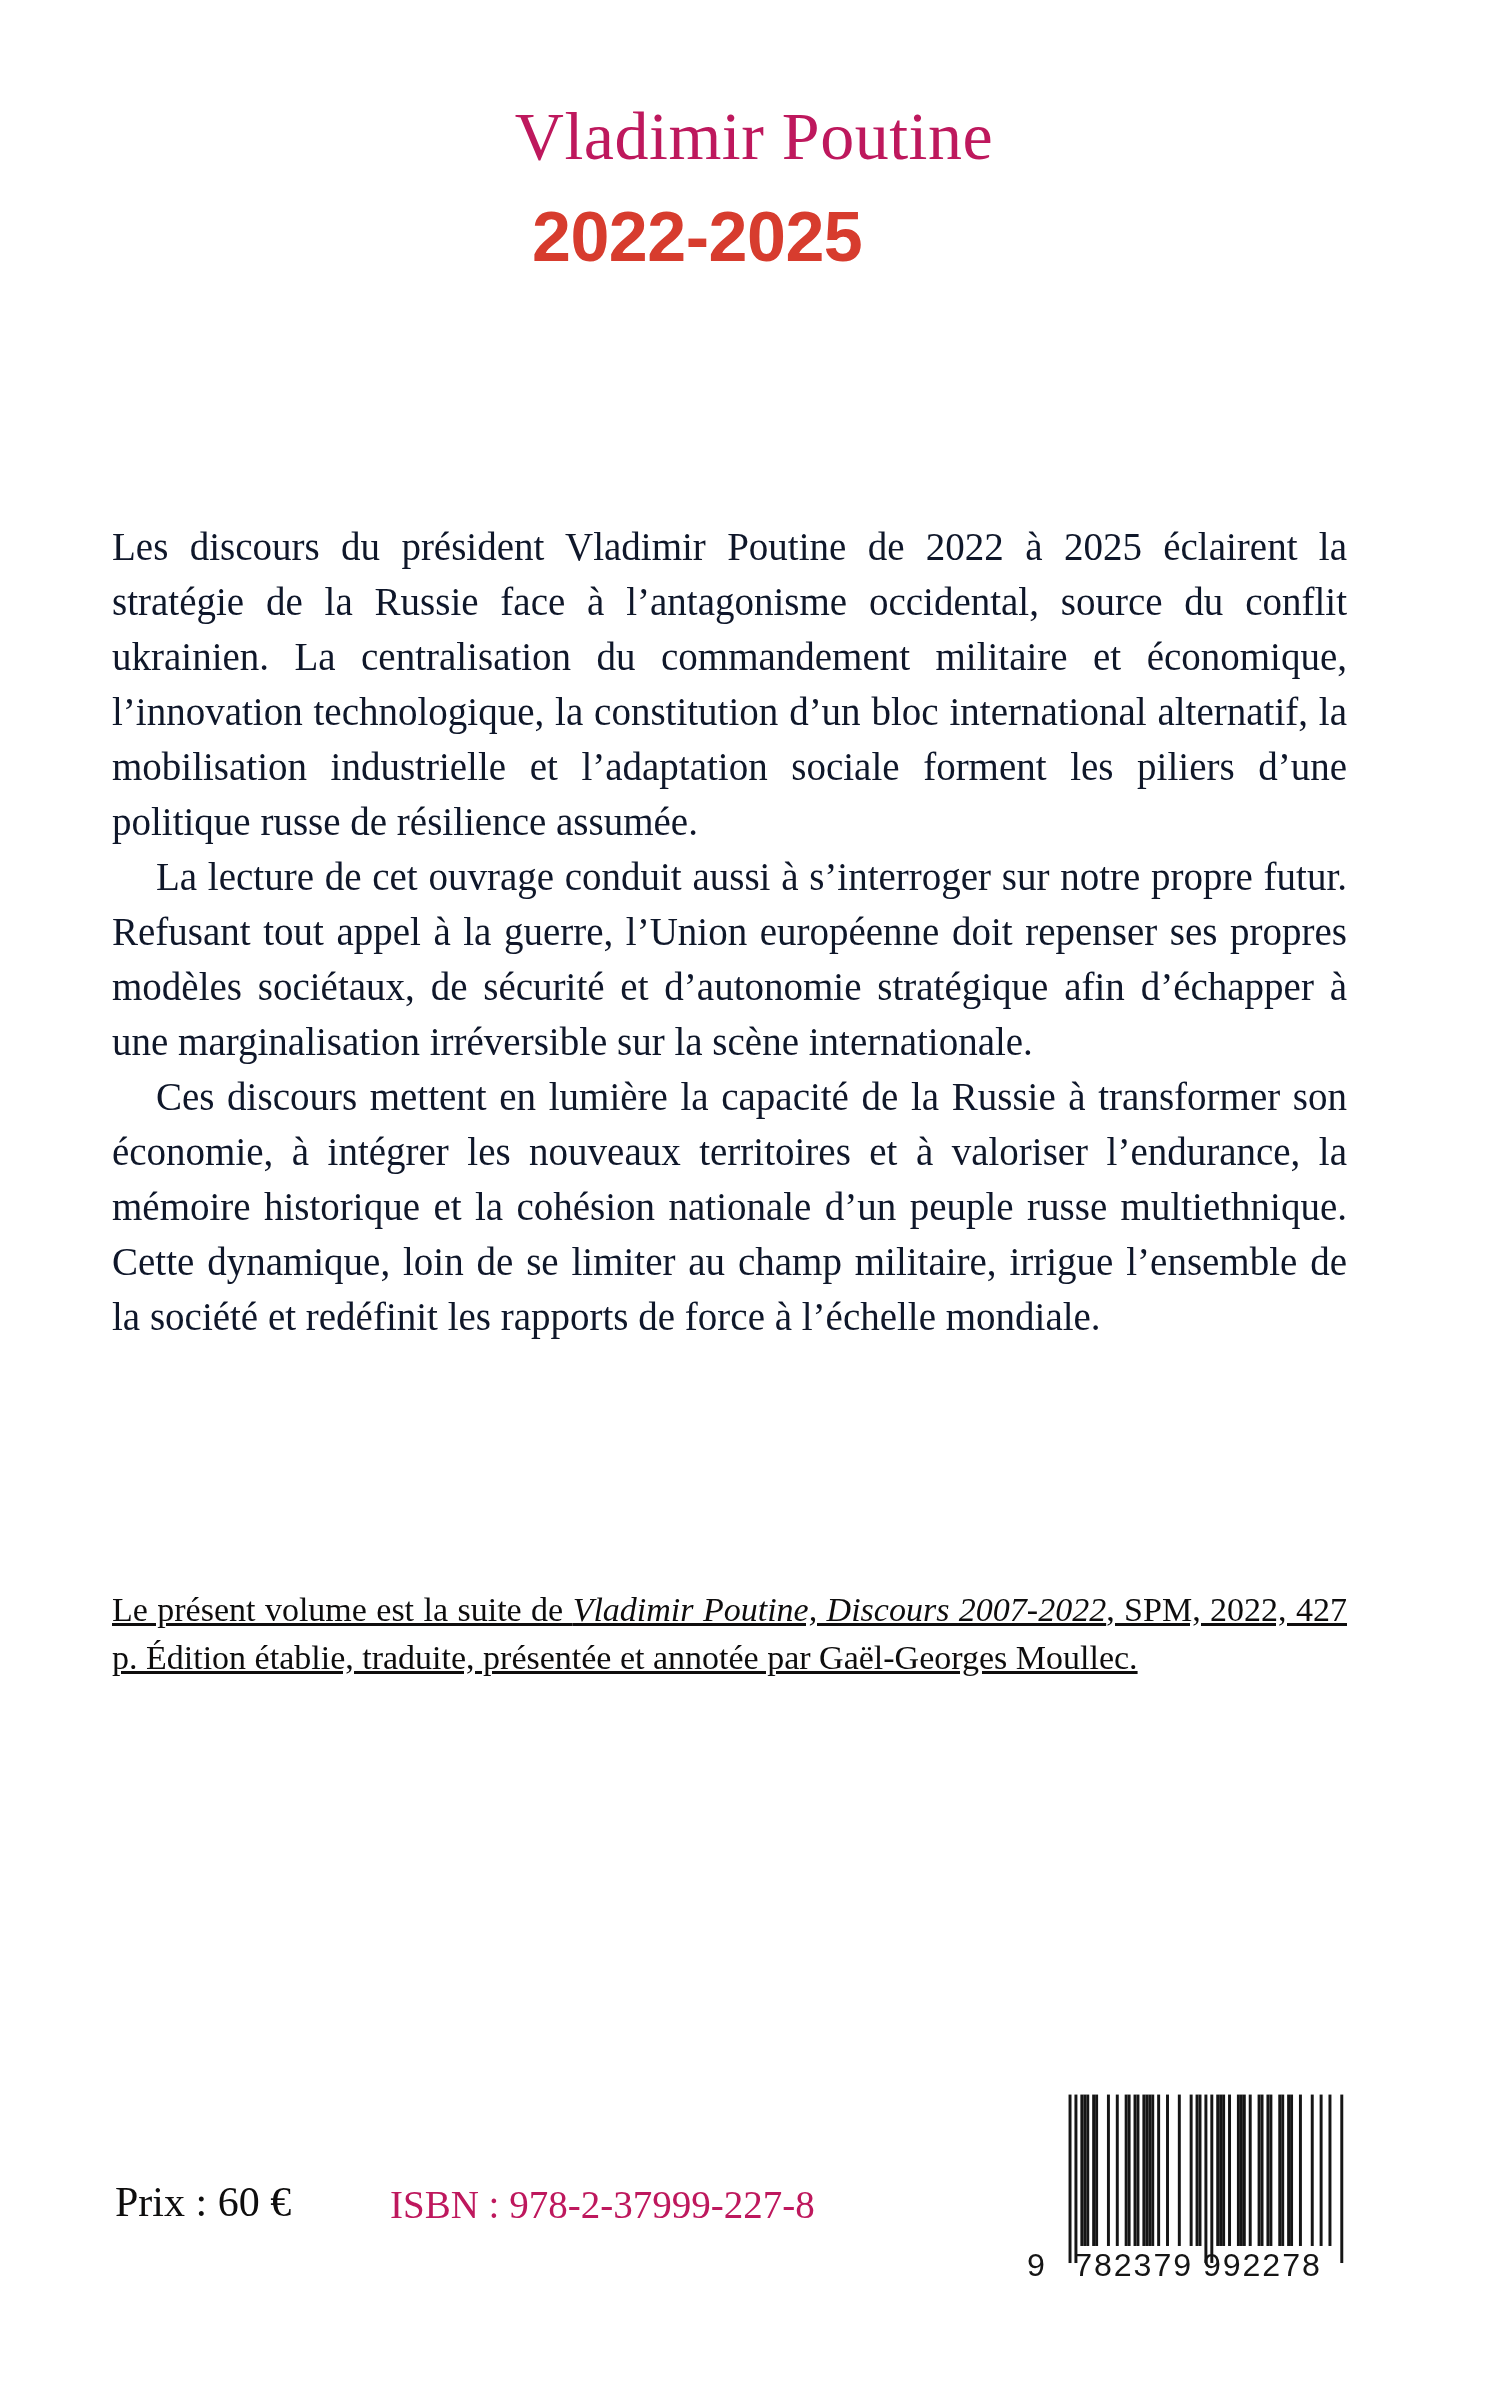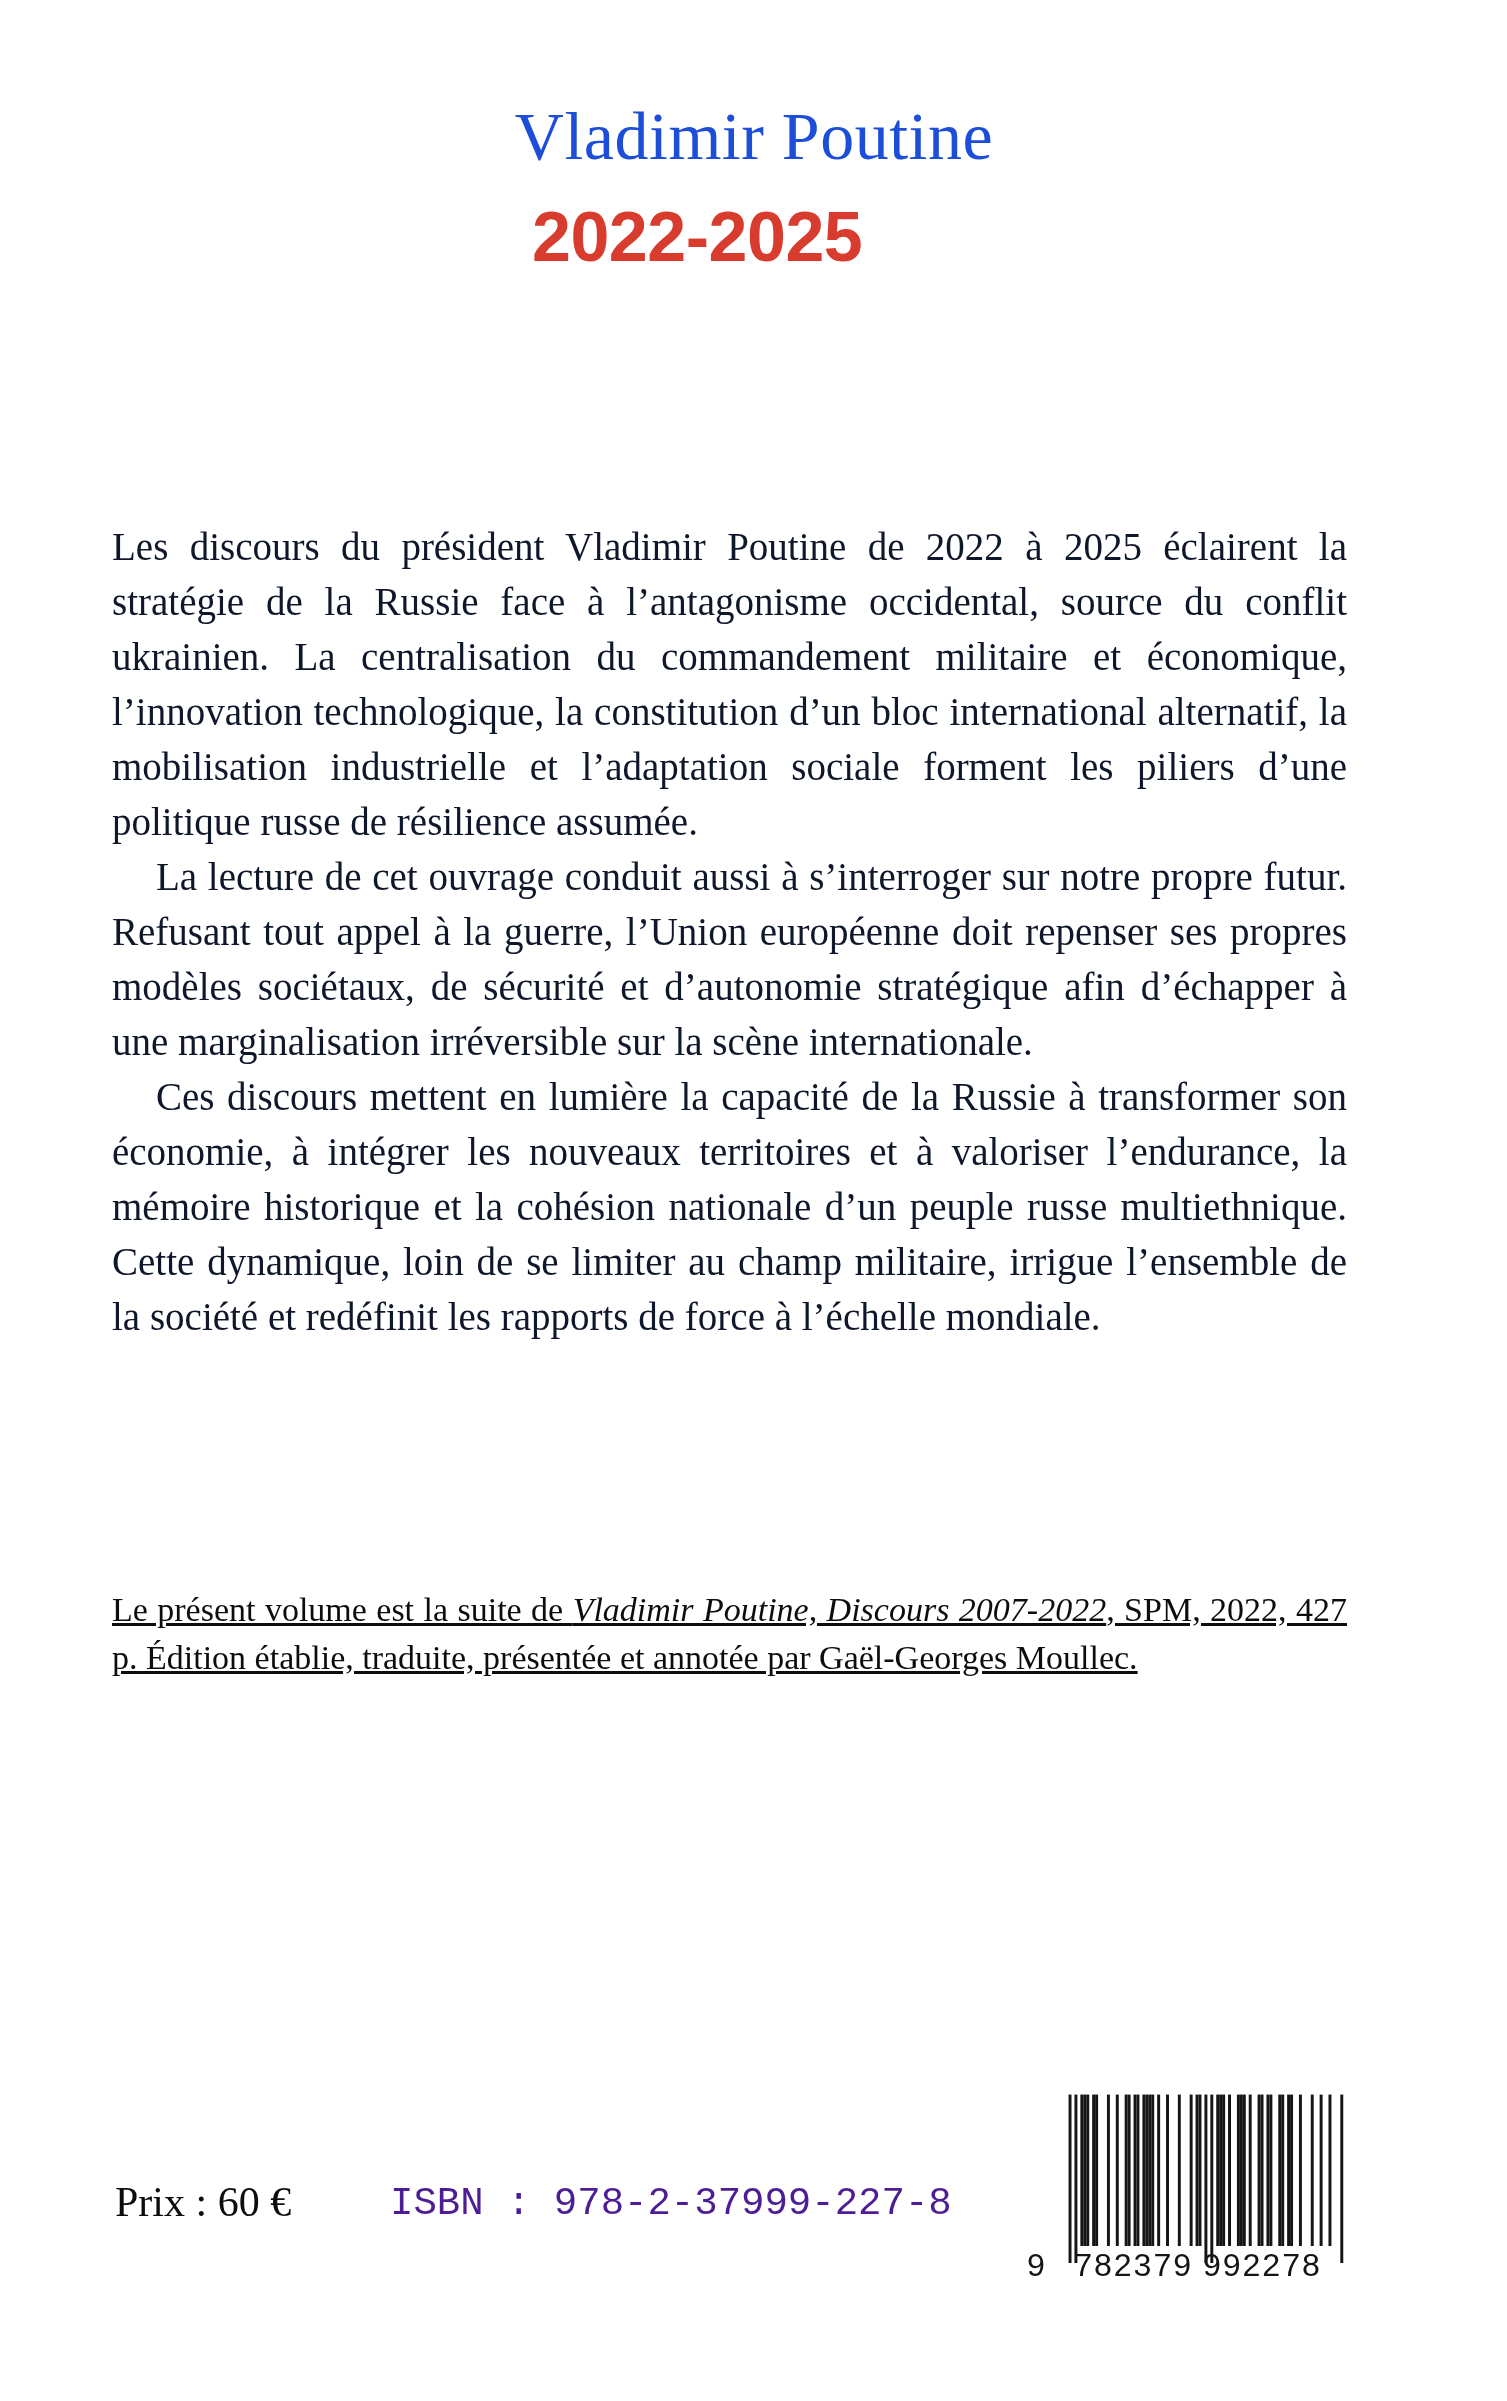--- a/index.html
+++ b/index.html
@@ -25,21 +25,21 @@
     top: 0;
     width: 1508px;
   }
 
   .author-name {
     text-align: center;
     font-family: "Liberation Serif", "DejaVu Serif", serif;
     font-size: 68px;
     font-weight: 400;
     letter-spacing: 0.5px;
-    color: #1d4ed8;
+    color: #be185d;
     margin-top: 102px;
     line-height: 1.0;
     white-space: nowrap;
   }
 
   .title-block {
     margin-top: 32px;
     padding-left: 532px;
   }
 
@@ -122,23 +122,23 @@
     font-family: Liberation Serif, serif;
     font-size: 42px;
     color: #0e0d0d;
     white-space: nowrap;
   }
 
   .isbn {
     position: absolute;
     left: 390px;
     top: 19px;
-    font-family: Liberation Mono, monospace;
+    font-family: Liberation Serif, serif;
     font-size: 39px;
-    color: #4c1d95;
+    color: #be185d;
     white-space: nowrap;
   }
 
   
   .barcode-wrap {
     position: absolute;
     left: 1025px;
     top: 2087px;
     width: 320px;
     height: 194px;

